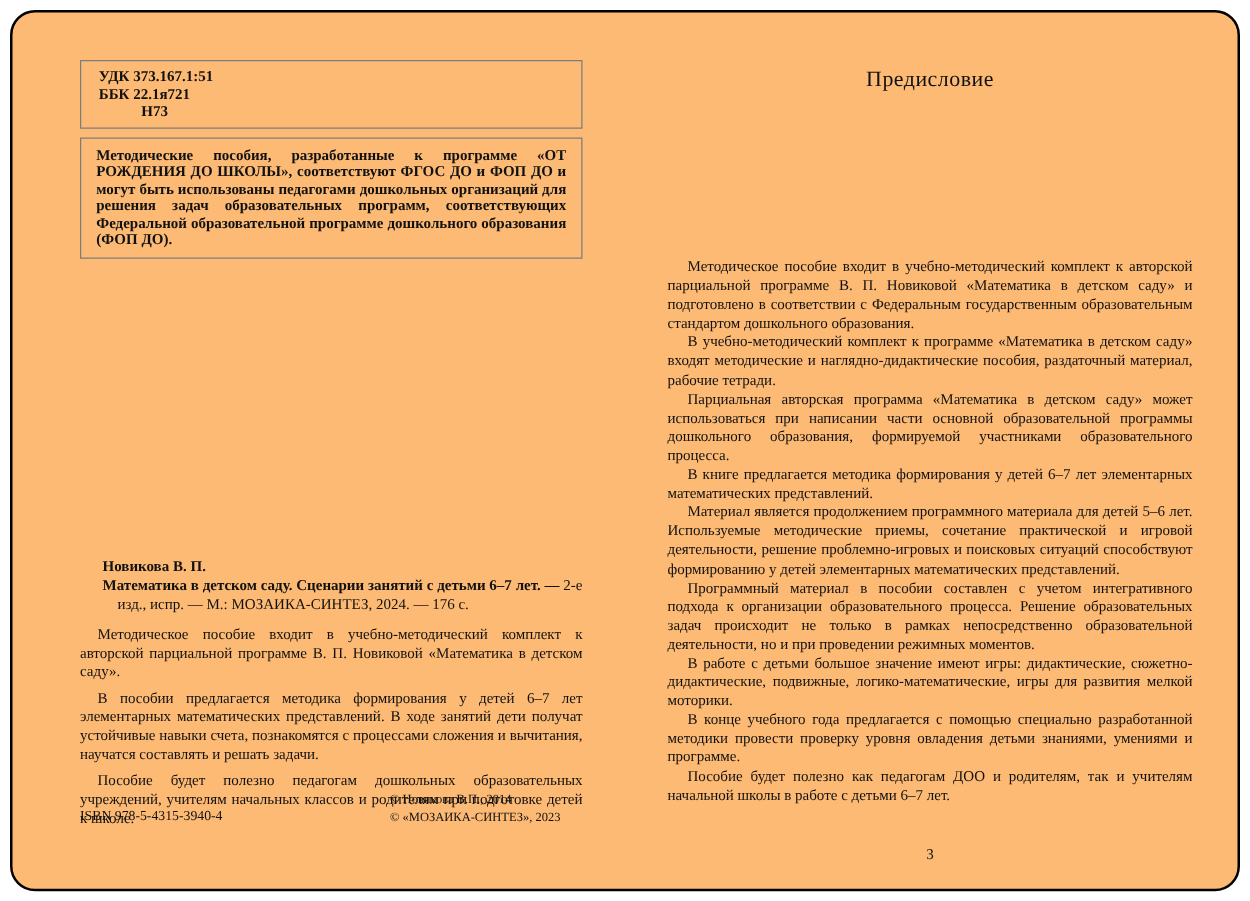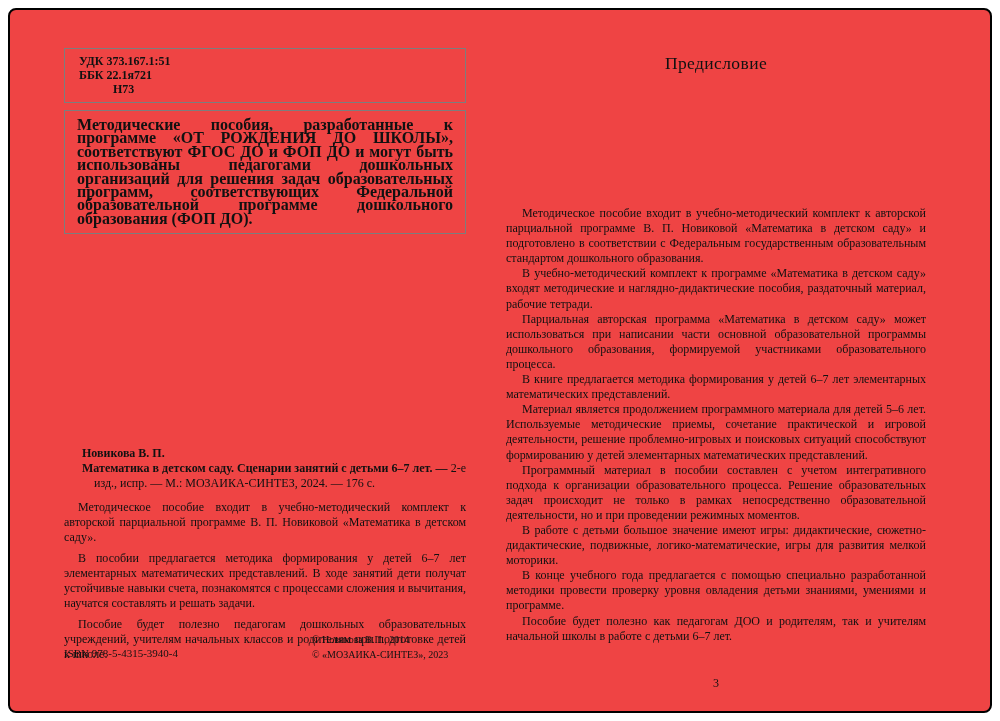--- a/index.html
+++ b/index.html
@@ -13,33 +13,33 @@
     position: relative;
     width: 1000px;
     height: 721px;
     overflow: hidden;
   }
   .frame {
     position: absolute;
     left: 8px; top: 8px;
     width: 980px; height: 701px;
     border: 2px solid #000000;
-    border-radius: 8px;
-    background: #ef4444;
+    border-radius: 20px;
+    background: #fdba74;
   }
   .left-page {
     position: absolute;
     left: 54px; top: 38px;
     width: 402px; height: 630px;
     font-size: 12px;
     line-height: 15px;
   }
   .right-page {
     position: absolute;
-    left: 496px; top: 38px;
+    left: 524px; top: 38px;
     width: 420px; height: 650px;
     font-size: 12px;
     line-height: 15.1px;
   }
   .b { font-weight: bold; }
   p { margin: 0; }
 
   
   .udk-box {
     position: absolute;
@@ -53,21 +53,21 @@
   .udk-box .code { padding-left: 34px; }
   .note-box {
     position: absolute;
     top: 62px; left: 0; right: 0;
     border: 1px solid #7d7d7d;
     padding: 7px 12px 8px;
   }
   .note-box p {
     font-weight: bold;
     text-align: justify;
-    font-size: 16px;
+    font-size: 12px;
     line-height: 13.4px;
   }
   .author-par {
     position: absolute;
     top: 160px; left: 0; right: 0;
     text-align: justify;
     text-indent: 14px;
   }
   .bib-block {
     position: absolute;

